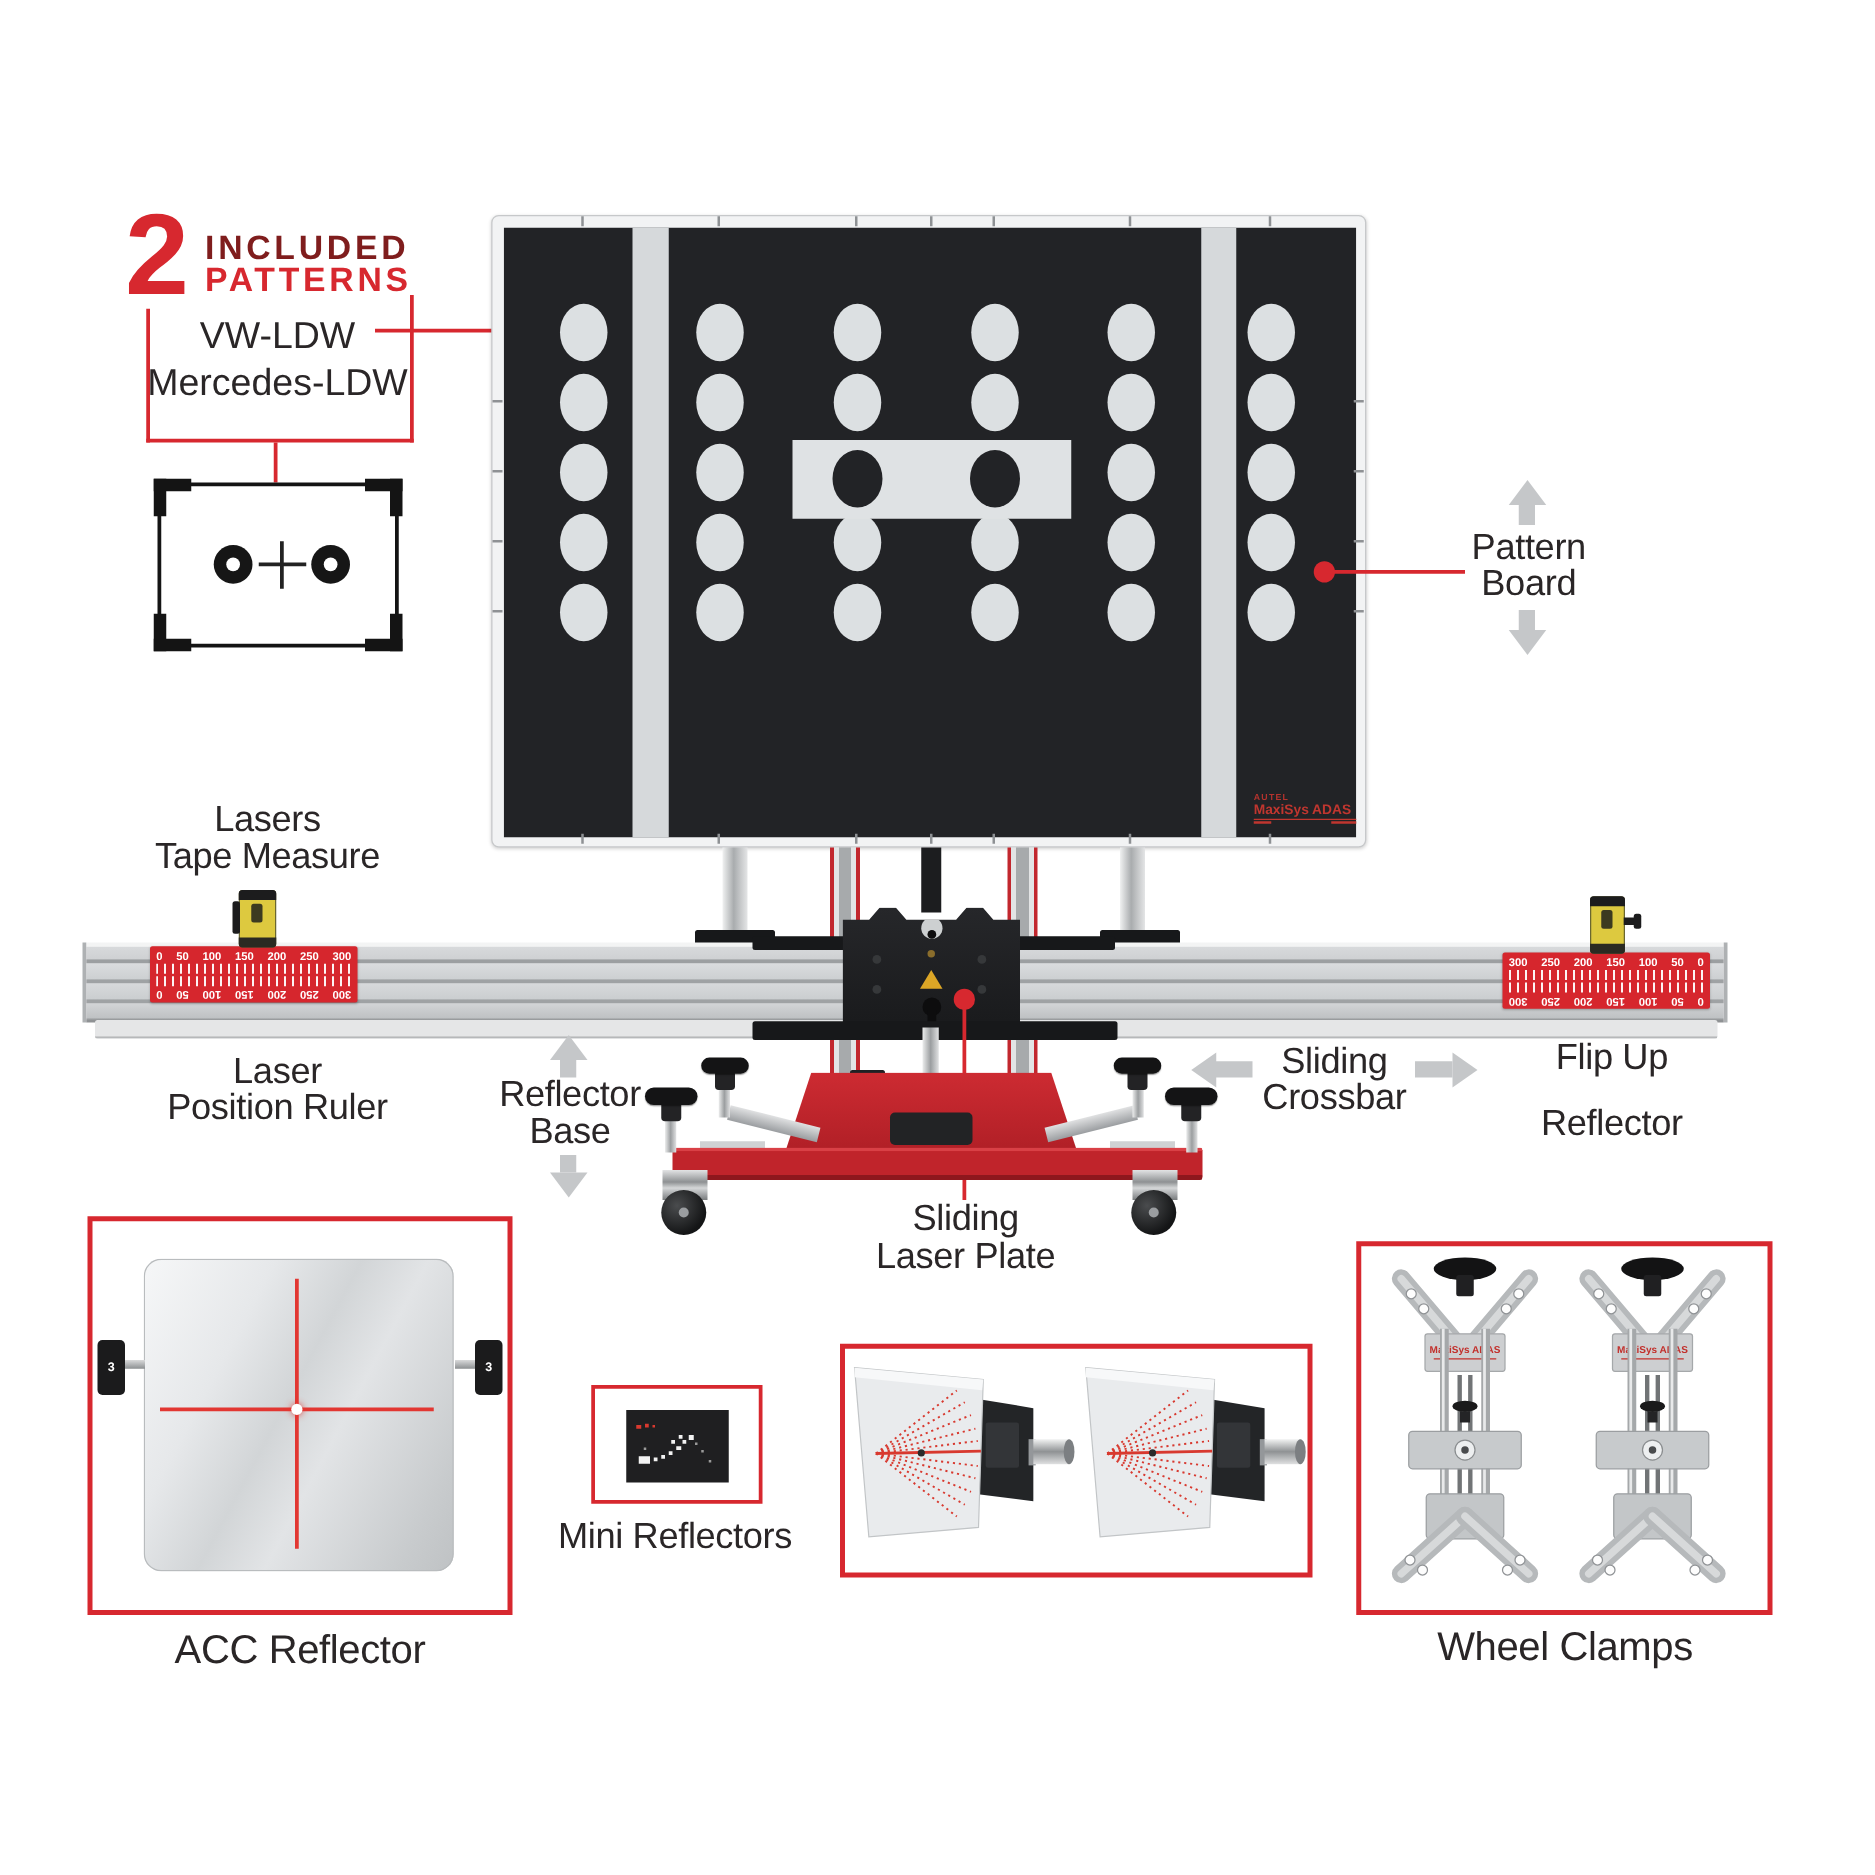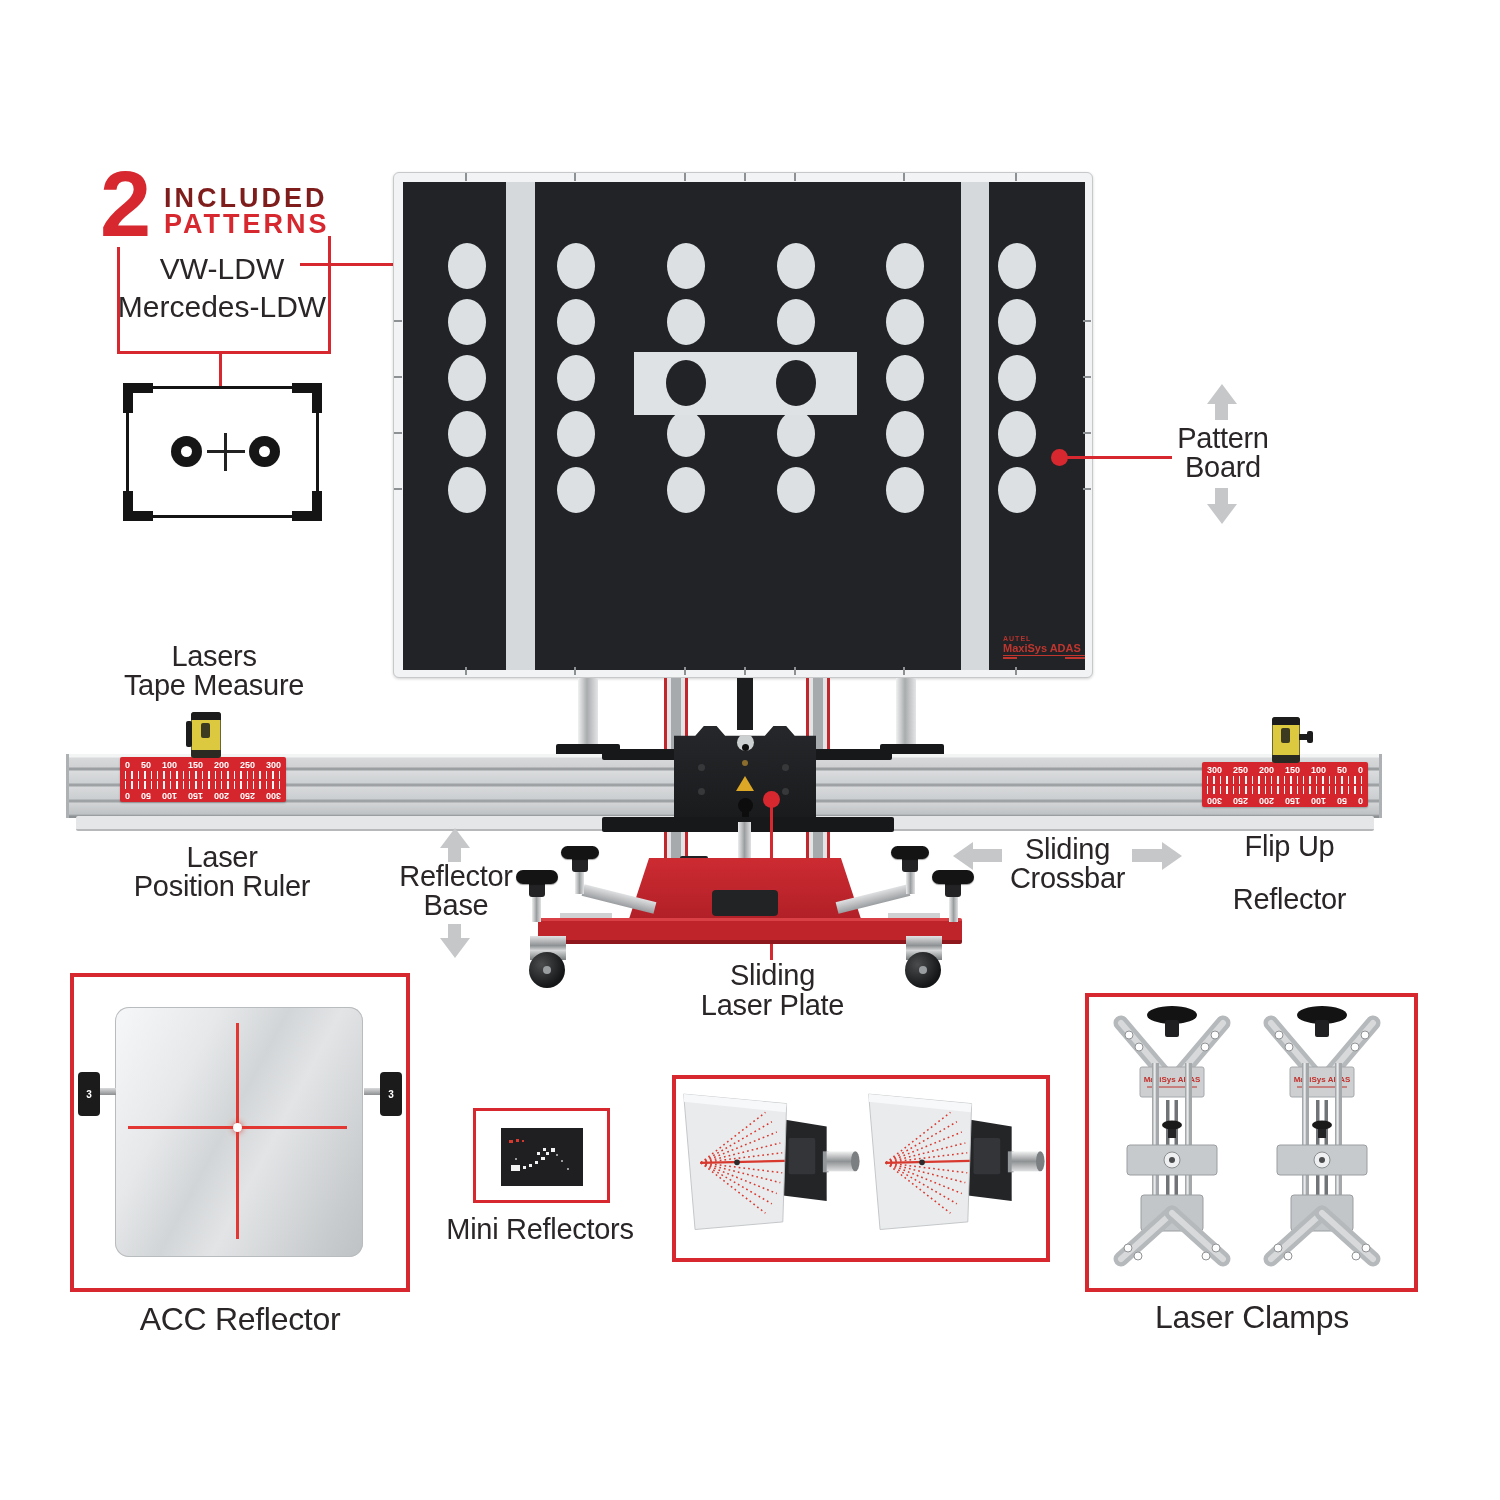--- a/index.html
+++ b/index.html
@@ -479,21 +479,21 @@
           <line x1="65" y1="208" x2="14" y2="254" stroke="#d7d9da" stroke-width="6" stroke-linecap="round"></line>
           <line x1="65" y1="208" x2="116" y2="254" stroke="#b6b9bb" stroke-width="15" stroke-linecap="round"></line>
           <line x1="65" y1="208" x2="116" y2="254" stroke="#d7d9da" stroke-width="6" stroke-linecap="round"></line>
           <circle cx="21" cy="243" r="4" fill="#fdfdfd" stroke="#909396"></circle>
           <circle cx="31" cy="251" r="4" fill="#fdfdfd" stroke="#909396"></circle>
           <circle cx="109" cy="243" r="4" fill="#fdfdfd" stroke="#909396"></circle>
           <circle cx="99" cy="251" r="4" fill="#fdfdfd" stroke="#909396"></circle>
         </g>
     </svg>
   </div>
-  <div class="abs cap big" style="left:1087px;top:1301px;width:330px">Laser Clamps</div>
+  <div class="abs cap big" style="left:1087px;top:1301px;width:330px">Wheel Clamps</div>
 
 <div class="btick" style="left: 465px; top: 173px; width: 2px; height: 8px;"></div>
     <div class="btick" style="left: 465px; top: 667px; width: 2px; height: 8px;"></div>
     <div class="btick" style="left: 574px; top: 173px; width: 2px; height: 8px;"></div>
     <div class="btick" style="left: 574px; top: 667px; width: 2px; height: 8px;"></div>
     <div class="btick" style="left: 684px; top: 173px; width: 2px; height: 8px;"></div>
     <div class="btick" style="left: 684px; top: 667px; width: 2px; height: 8px;"></div>
     <div class="btick" style="left: 744px; top: 173px; width: 2px; height: 8px;"></div>
     <div class="btick" style="left: 744px; top: 667px; width: 2px; height: 8px;"></div>
     <div class="btick" style="left: 794px; top: 173px; width: 2px; height: 8px;"></div>

